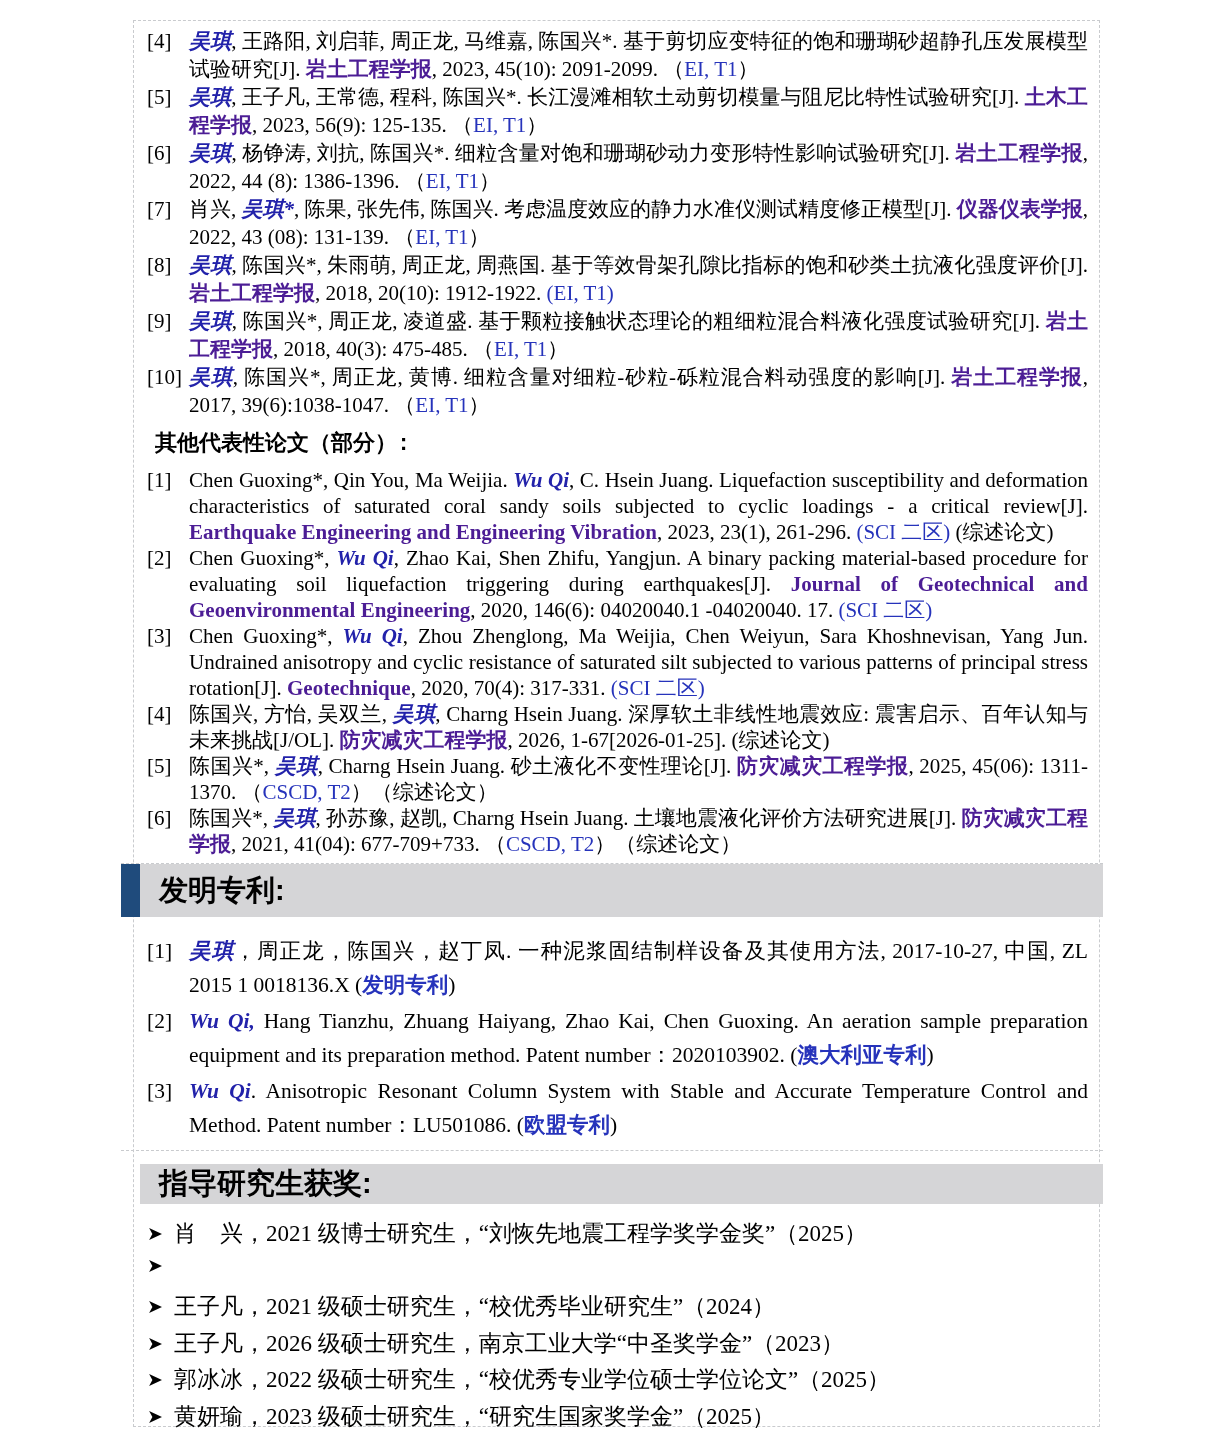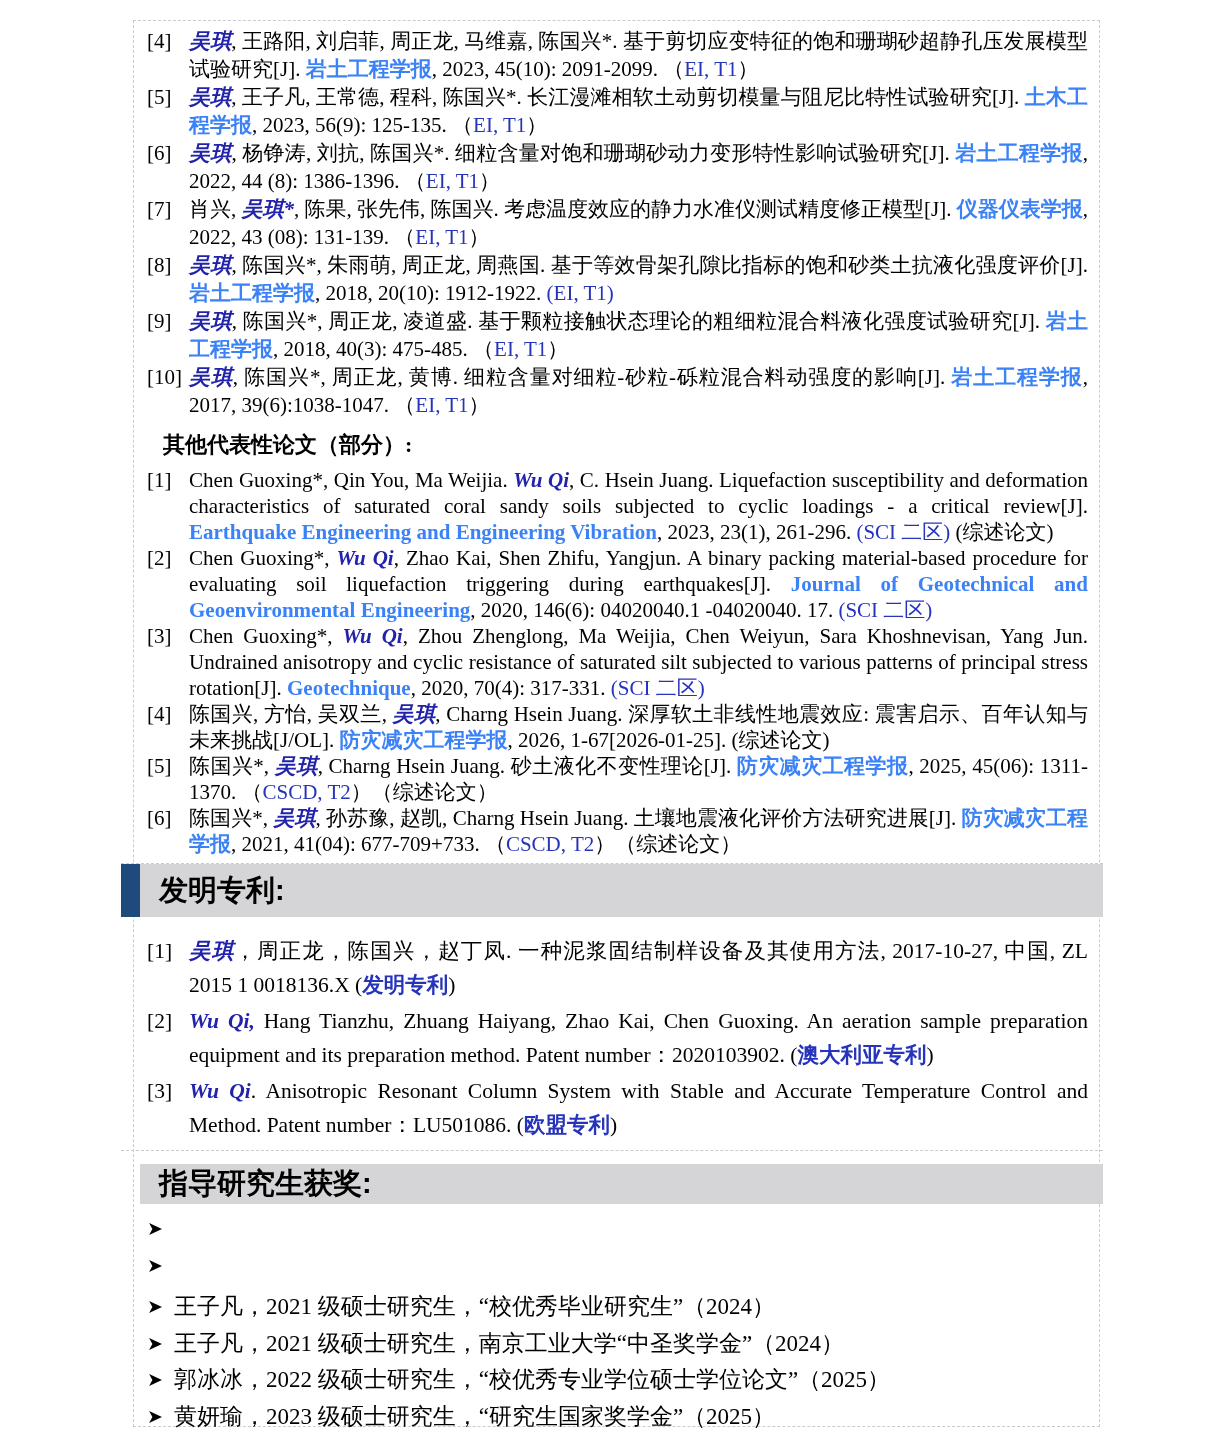--- a/index.html
+++ b/index.html
@@ -22,22 +22,22 @@
   }
   
   .ref-item { display:flex; align-items:flex-start; }
   .ref-no   { flex:none; width:42px; }
   .ref-body { flex:1; text-align:justify; }
   .rep-list  { font-size:21px; line-height:28px; }
   .other-list{ font-size:21px; line-height:26px; }
   .patent-list { font-size:21.5px; line-height:34px; margin-top:17px; }
   .patent-list .ref-item { margin-bottom:2px; }
   .subheading {
-    margin:11px 0 7px 16px;
-    font-family:Liberation Serif, serif;
+    margin:11px 0 7px 8px;
+    font-family:Liberation Mono, monospace;
     font-weight:bold;
     font-size:22px;
     line-height:30px;
   }
   
   .sec-header {
     display:flex;
     margin-left:-26px;
     width:calc(100% + 41px);
     height:54px;
@@ -68,21 +68,21 @@
   .award-row .bullet {
     flex:none;
     font-family:"DejaVu Sans","Liberation Sans",sans-serif;
     font-size:19px;
     margin-right:11px;
     position:relative; top:-1px;
   }
   
   .seg-n  { color:#000; }
   .seg-a  { color:var(--author-blue,#2222aa); font-weight:bold;font-style:italic; }
-  .seg-j  { color:#3b82f6; font-weight:bold; }
+  .seg-j  { color:#4c1d95; font-weight:bold; }
   .seg-l  { color:var(--link-blue,#2633bb); }
   .seg-lb { color:var(--link-blue,#2633bb); font-weight:bold; }
 </style>
 </head>
 <body>
 
 <div class="page">
   <div class="content-box">
 
     <div class="ref-list rep-list" id="rep-pub-list">
@@ -170,31 +170,32 @@
     <div class="sec-header second">
       <span class="accent-bar"></span>
       <span class="sec-gray">
         <span>指导研究生获奖:</span>
       </span>
     </div>
 
     <div class="award-list" id="award-list">
         <div class="award-row">
           <span class="bullet">➤</span>
+          <span>肖　兴，2021 级博士研究生，“刘恢先地震工程学奖学金奖”（2025）</span>
         </div>
         <div class="award-row">
           <span class="bullet">➤</span>
         </div>
         <div class="award-row">
           <span class="bullet">➤</span>
           <span>王子凡，2021 级硕士研究生，“校优秀毕业研究生”（2024）</span>
         </div>
         <div class="award-row">
           <span class="bullet">➤</span>
-          <span>王子凡，2021 级硕士研究生，南京工业大学“中圣奖学金”（2024）</span>
+          <span>王子凡，2026 级硕士研究生，南京工业大学“中圣奖学金”（2023）</span>
         </div>
         <div class="award-row">
           <span class="bullet">➤</span>
           <span>郭冰冰，2022 级硕士研究生，“校优秀专业学位硕士学位论文”（2025）</span>
         </div>
         <div class="award-row">
           <span class="bullet">➤</span>
           <span>黄妍瑜，2023 级硕士研究生，“研究生国家奖学金”（2025）</span>
         </div>
       </div>

